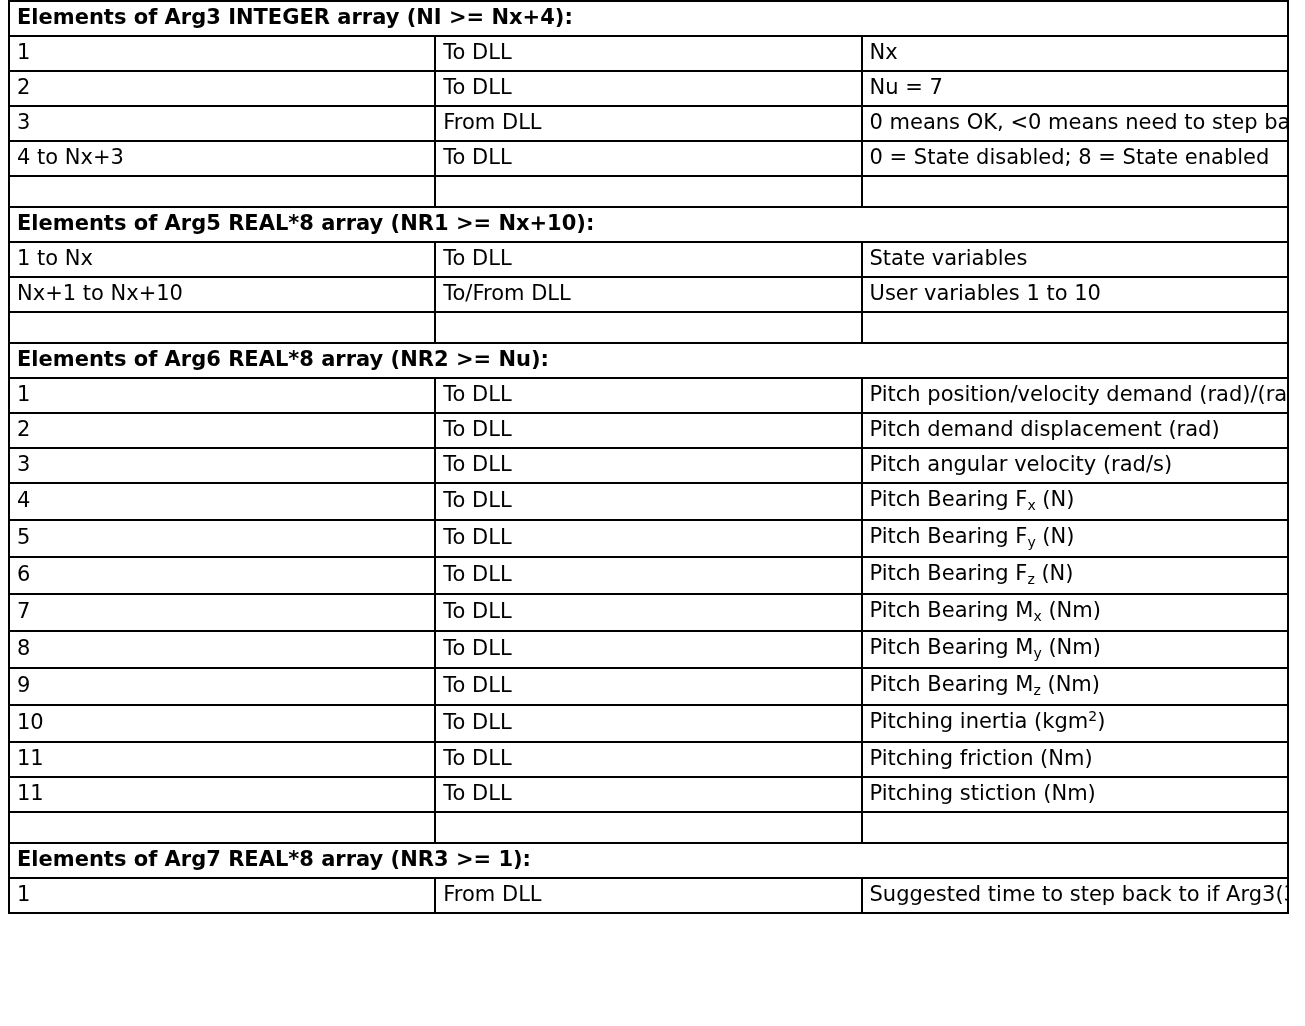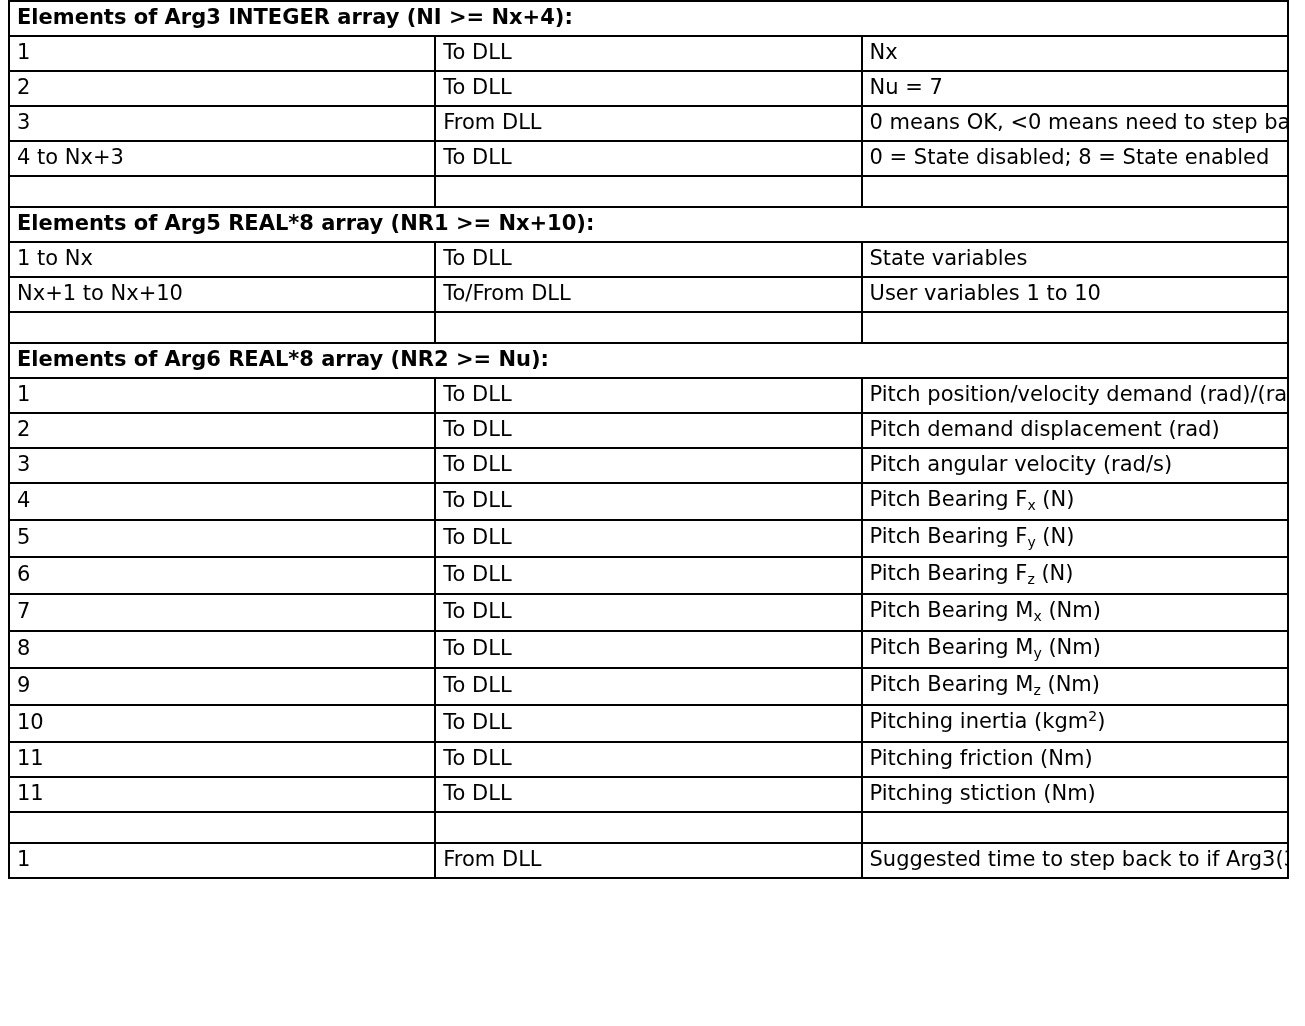--- a/index.html
+++ b/index.html
@@ -188,20 +188,23 @@
         <td class="c1">11</td>
         <td class="c2">To DLL</td>
         <td class="c3">Pitching stiction (Nm)</td>
       </tr>
       <tr class="blank-row">
         <td class="c1"></td>
         <td class="c2"></td>
         <td class="c3"></td>
       </tr>
 
+      <tr class="header-row">
+        <td class="c1" colspan="3">Elements of Arg7 REAL*8 array (NR3 &gt;= 1):</td>
+      </tr>
       <tr>
         <td class="c1">1</td>
         <td class="c2">From DLL</td>
         <td class="c3">Suggested time to step back to if Arg3(3) = -2</td>
       </tr>
 
     </tbody>
   </table>
 </div>
 

